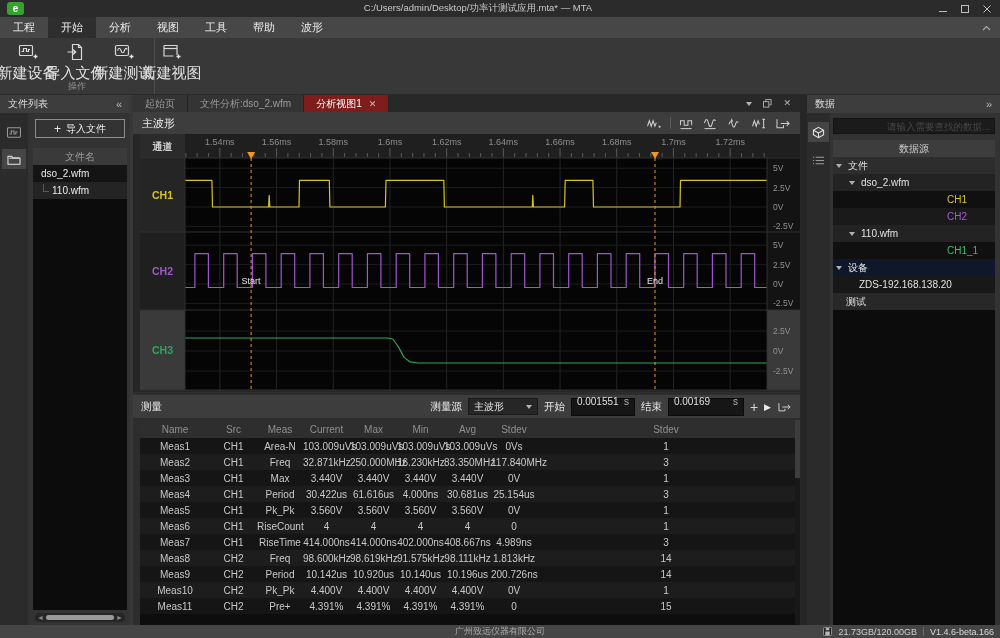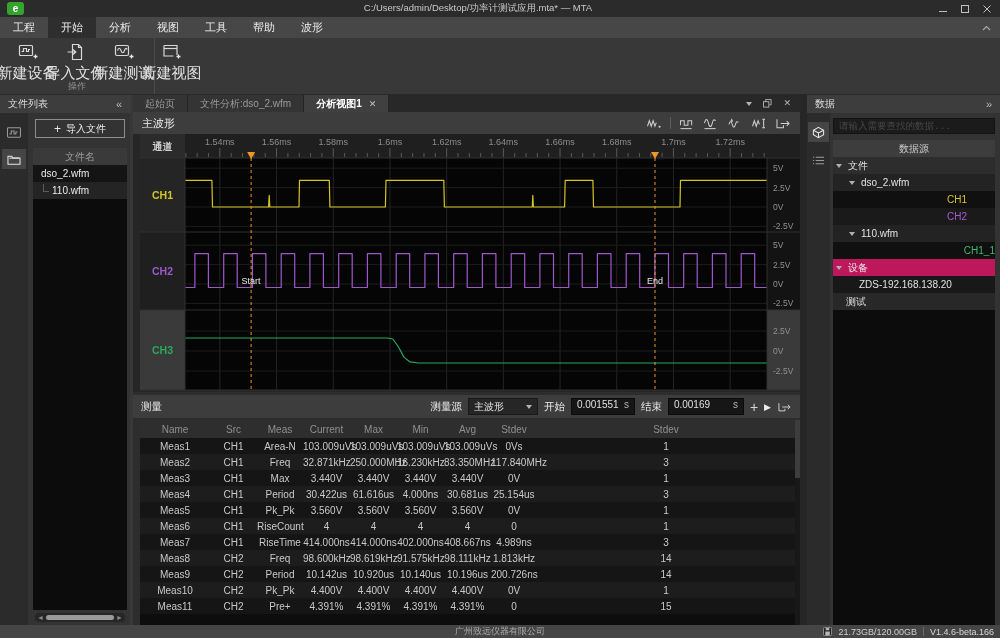--- a/index.html
+++ b/index.html
@@ -46,34 +46,34 @@
   .file-row{height:17px;display:flex;align-items:center;color:#eaeaea;padding-left:8px;flex:none;}
   .tree-elbow{width:6px;height:8px;border-left:1px solid #5a5a5a;border-bottom:1px solid #5a5a5a;margin:-6px 3px 0 2px;}
   .h-scroll{height:9px;margin:3px 2px 1px 2px;background:#262626;border-radius:4px;display:flex;align-items:center;padding:0 2px;gap:2px;flex:none;}
   .h-scroll .arr{color:#8a8a8a;font-size:7px;line-height:1;}
   .h-scroll .thumb{flex:1;height:5px;background:#9a9a9a;border-radius:3px;}
 
   
   .center{position:absolute;top:95px;left:133px;width:667px;bottom:13px;background:#2d2d2d;display:flex;flex-direction:column;}
   .tabbar{height:17px;background:#282828;display:flex;align-items:stretch;flex:none;}
   .tab{padding:0 12px;display:flex;align-items:center;gap:7px;font-size:10px;background:#343434;color:#9a9a9a;border-right:1px solid #242424;}
-  .tab.active{background:#404040;color:#fff;font-weight:bold;}
+  .tab.active{background:#7f1d1d;color:#fff;}
   .tab .tab-close{font-size:9px;color:#c0c0c0;}
   .tab-controls{margin-left:auto;display:flex;align-items:center;gap:11px;padding-right:9px;}
   .caret-down{width:0;height:0;border-left:3.5px solid transparent;border-right:3.5px solid transparent;border-top:4px solid #b5b5b5;}
   .x-glyph{color:#b5b5b5;font-size:9px;line-height:1;}
   .wave-titlebar{height:22px;background:#3d3d3d;display:flex;align-items:center;padding:0 9px;font-size:11px;color:#f2f2f2;flex:none;}
   .wave-tools{margin-left:auto;display:flex;align-items:center;gap:8px;}
   .tool-sep{width:1px;height:12px;background:#5c5c5c;}
   .wave-area{height:258px;padding-left:7px;background:#262626;flex:none;}
   .measure-bar{height:23px;background:#3d3d3d;display:flex;align-items:center;padding:0 8px;font-size:10.5px;color:#eaeaea;margin-top:3px;flex:none;}
   .mb-right{margin-left:auto;display:flex;align-items:center;gap:6px;}
   .dropdown{width:70px;height:17px;background:#262626;border:1px solid #191919;display:flex;align-items:center;padding:0 5px;font-size:10px;color:#e8e8e8;}
   .dropdown .caret-down{margin-left:auto;}
-  .num-input{height:17px;background:#161616;border:1px solid #0b0b0b;display:flex;align-items:flex-start;padding:0 5px;font-size:10px;}
+  .num-input{height:17px;background:#161616;border:1px solid #0b0b0b;display:flex;align-items:flex-end;padding:8px 5px;font-size:10px;}
   .num-input input{background:transparent;border:none;outline:none;color:#e0e0e0;font-size:10px;width:100%;font-family:inherit;}
   .num-input .unit{color:#b5b5b5;margin-left:3px;}
   .mb-icon{display:flex;align-items:center;justify-content:center;color:#d5d5d5;}
   .mb-plus{font-size:14px;line-height:1;}
   .mb-play{font-size:9px;color:#ececec;}
   .measure-table{flex:1;display:flex;margin:2px 0 0 7px;min-height:0;background:#0d0d0d;}
   .mt-grid{flex:1;display:flex;flex-direction:column;min-width:0;}
   .mt-header,.mt-row{display:grid;grid-template-columns:70px 47px 46px 47px 47px 47px 47px 46px 1fr;align-items:center;text-align:center;flex:none;}
   .mt-header{height:18px;background:#2e2e2e;color:#8f8f8f;font-size:10px;}
   .mt-row{height:16px;font-size:10px;color:#c9c9c9;}
@@ -82,21 +82,21 @@
   .v-track{width:5px;background:#181818;position:relative;flex:none;}
   .v-thumb{position:absolute;top:0;left:0;right:0;height:58px;background:#3d3d3d;}
 
   
   .gap-col{position:absolute;left:800px;width:7px;top:95px;bottom:13px;background:#262626;}
   .right-panel{position:absolute;left:807px;right:0;top:95px;bottom:13px;background:#333;display:flex;flex-direction:column;}
   .rp-body{flex:1;display:flex;min-height:0;}
   .rp-strip{width:23px;background:#2b2b2b;display:flex;flex-direction:column;align-items:center;padding-top:9px;gap:8px;flex:none;}
   .rp-content{flex:1;display:flex;flex-direction:column;padding:5px 5px 0 3px;min-width:0;}
   .search-input{height:16px;background:#1b1b1b;border:1px solid #131313;display:flex;align-items:center;padding:0 5px;flex:none;}
-  .search-input input{background:transparent;border:none;outline:none;width:100%;font-size:9.5px;color:#9a9a9a;font-family:Liberation Mono, monospace;}
+  .search-input input{background:transparent;border:none;outline:none;width:100%;font-size:9.5px;color:#9a9a9a;font-family:Liberation Sans, sans-serif;margin-left:48px;}
   .search-input input::placeholder{color:#474747;}
   .ds-header{height:17px;background:#3d3d3d;margin-top:6px;display:flex;align-items:center;justify-content:center;font-size:10px;color:#c9c9c9;flex:none;}
   .tree{flex:1;background:#0c0c0c;display:flex;flex-direction:column;min-height:0;}
   .tree-row{height:17px;display:flex;align-items:center;font-size:10px;color:#e2e2e2;flex:none;}
   .tree-caret{width:0;height:0;border-left:3.5px solid transparent;border-right:3.5px solid transparent;border-top:4px solid #b0b0b0;margin-right:6px;flex:none;}
 
   
   .statusbar{position:absolute;left:0;right:0;bottom:0;height:13px;background:#454545;display:flex;align-items:center;font-size:9px;color:#aaa;}
   .sb-company{position:absolute;left:0;right:0;text-align:center;}
   .sb-right{margin-left:auto;display:flex;align-items:center;gap:6px;padding-right:6px;position:relative;}
@@ -679,24 +679,24 @@
             <div class="tree-row" style="background: rgb(16, 16, 16); padding-left: 114px;">
               <span style="color: rgb(214, 199, 40);">CH1</span>
             </div>
             <div class="tree-row" style="background: rgb(26, 26, 26); padding-left: 114px;">
               <span style="color: rgb(165, 91, 214);">CH2</span>
             </div>
             <div class="tree-row" style="background: rgb(35, 35, 35); padding-left: 16px;">
               <span class="tree-caret"></span>
               <span style="color: rgb(226, 226, 226);">110.wfm</span>
             </div>
-            <div class="tree-row" style="background: rgb(16, 16, 16); padding-left: 83px; justify-content: flex-end;">
+            <div class="tree-row" style="background: rgb(16, 16, 16); padding-left: 114px;">
               <span style="color: rgb(61, 187, 110);">CH1_1</span>
             </div>
-            <div class="tree-row" style="background: #be185d; padding-left: 3px;">
+            <div class="tree-row" style="background: #0f172a; padding-left: 3px;">
               <span class="tree-caret"></span>
               <span style="color: rgb(232, 232, 232);">设备</span>
             </div>
             <div class="tree-row" style="background: rgb(24, 24, 24); padding-left: 26px;">
               <span style="color: rgb(226, 226, 226);">ZDS-192.168.138.20</span>
             </div>
             <div class="tree-row" style="background: rgb(40, 40, 40); padding-left: 13px;">
               <span style="color: rgb(226, 226, 226);">测试</span>
             </div>
           </div>

